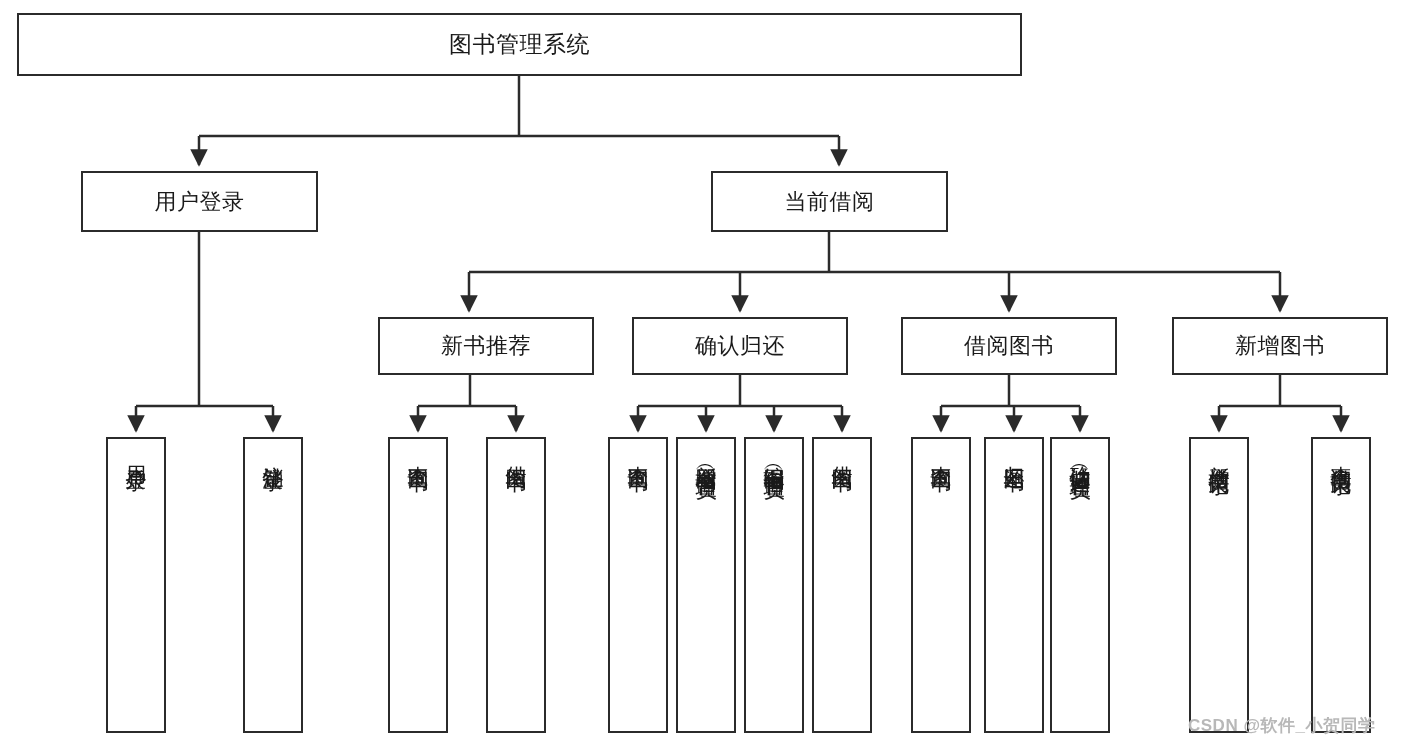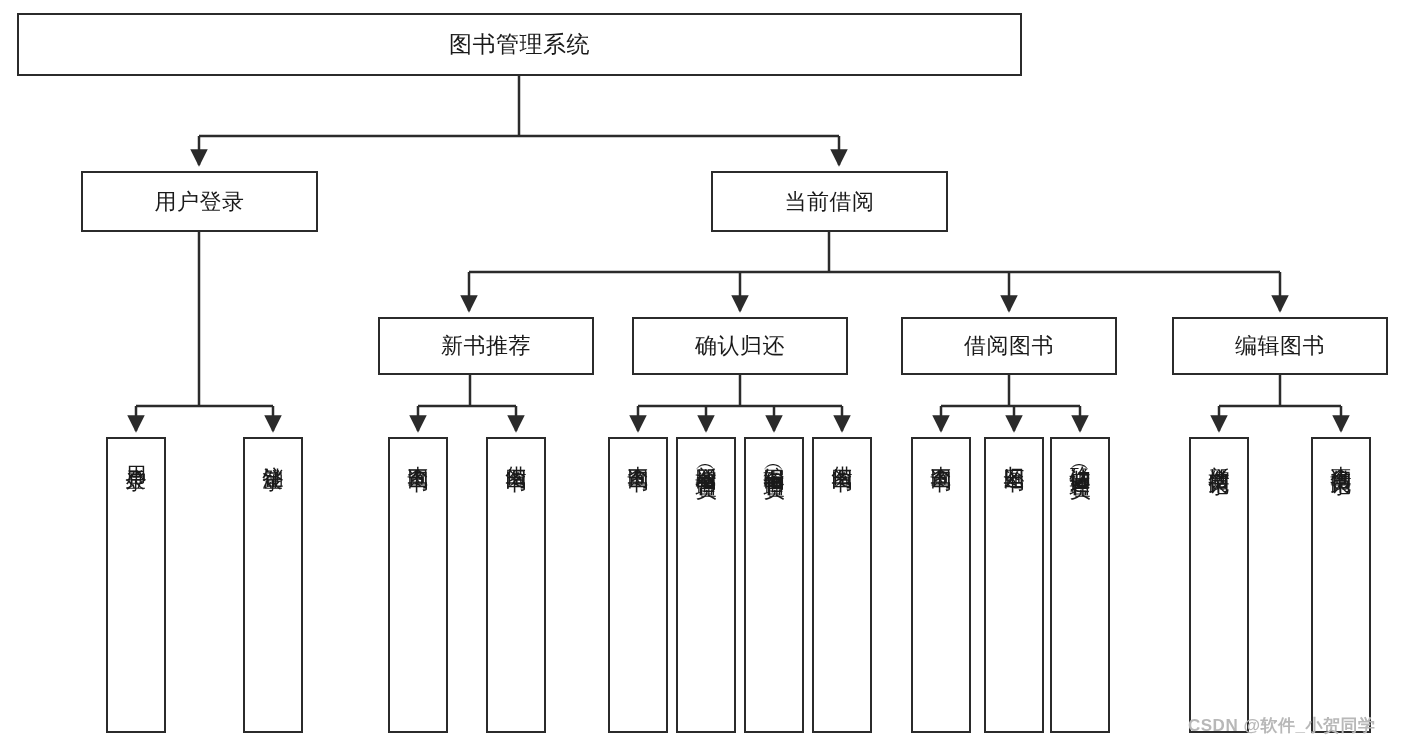--- a/index.html
+++ b/index.html
@@ -150,21 +150,21 @@
   <div class="node horizontal" style="left: 362px; top: 317px; width: 216px; height: 58px; border-color: rgb(43, 43, 43); background: rgb(255, 255, 255); color: rgb(26, 26, 26); margin-left: 16px;">
     <span class="node-label">新书推荐</span>
   </div>
   <div class="node horizontal" style="left: 632px; top: 317px; width: 216px; height: 58px; border-color: rgb(43, 43, 43); background: rgb(255, 255, 255); color: rgb(26, 26, 26);">
     <span class="node-label">确认归还</span>
   </div>
   <div class="node horizontal" style="left: 901px; top: 317px; width: 216px; height: 58px; border-color: rgb(43, 43, 43); background: rgb(255, 255, 255); color: rgb(26, 26, 26);">
     <span class="node-label">借阅图书</span>
   </div>
   <div class="node horizontal" style="left: 1172px; top: 317px; width: 216px; height: 58px; border-color: rgb(43, 43, 43); background: rgb(255, 255, 255); color: rgb(26, 26, 26);">
-    <span class="node-label">编辑图书</span>
+    <span class="node-label">新增图书</span>
   </div>
 
   <div class="node vertical" style="left: 106px; top: 437px; width: 60px; height: 296px; border-color: rgb(43, 43, 43); background: rgb(255, 255, 255); color: rgb(26, 26, 26);">
     <span class="node-label">用户登录</span>
   </div>
   <div class="node vertical" style="left: 243px; top: 437px; width: 60px; height: 296px; border-color: rgb(43, 43, 43); background: rgb(255, 255, 255); color: rgb(26, 26, 26);">
     <span class="node-label">注销登录</span>
   </div>
   <div class="node vertical" style="left: 388px; top: 437px; width: 60px; height: 296px; border-color: rgb(43, 43, 43); background: rgb(255, 255, 255); color: rgb(26, 26, 26);">
     <span class="node-label">查询图书</span>

